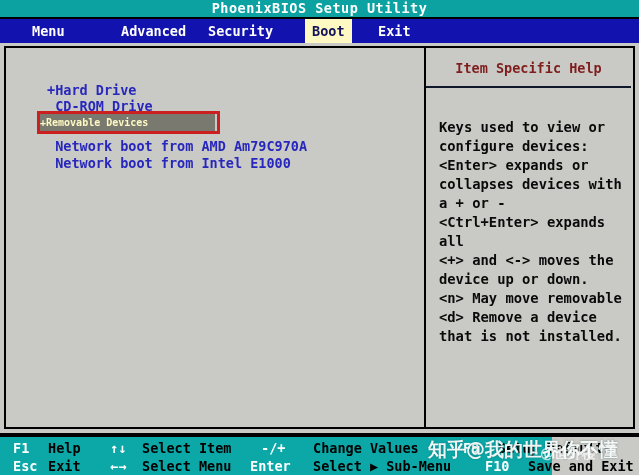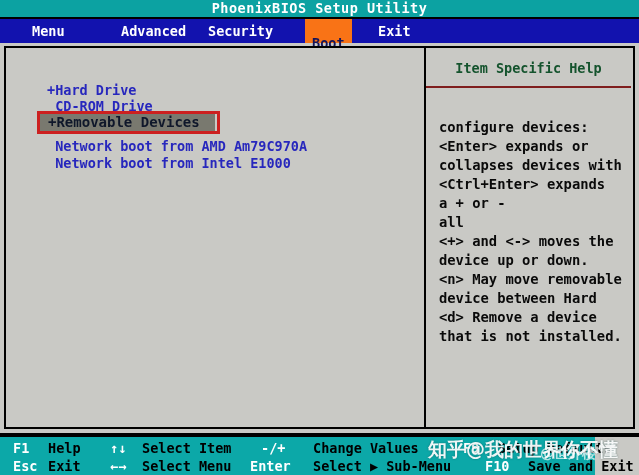--- a/index.html
+++ b/index.html
@@ -17,58 +17,58 @@
     text-align:center; letter-spacing:0.5px;
   }
   .title-sep { position:absolute; left:0; top:17px; width:639px; height:2px; background:#000; }
   
   .menubar {
     position:absolute; left:0; top:19px; width:639px; height:24px;
     background:#1212ae; color:#fff; font-size:13.5px;
   }
   .menu-item { position:absolute; top:0; height:24px; line-height:24px; white-space:pre; }
   .menu-item.active {
-    background:#f97316; color:#14145a; padding:12px 7px;
+    background:#fef9c3; color:#14145a; padding:0 7px;
   }
   
   .panel {
     position:absolute; left:4px; top:46px; width:631px; height:383px;
     border:2px solid #000; background:#c9c9c5;
   }
   .boot-item {
     position:absolute; left:41px; white-space:pre;
     color:#2727bd; font-size:13.5px; line-height:16px; height:16px;
     cursor:default;
   }
   .red-frame {
     position:absolute; left:31px; top:63px; width:183px; height:23px;
     border:3px solid #cc2020; pointer-events:none;
   }
   .selection {
     position:absolute; left:34px; top:66px; width:175px; height:17px;
-    background:#79796f; color:#0f172a; font-size:14px; line-height:17px;
-    padding-left:8px; white-space:pre;
+    background:#79796f; color:#fef9c3; font-size:10px; line-height:17px;
+    white-space:pre;
   }
   
   .help-pane {
     position:absolute; left:418px; top:0; width:207px; height:100%;
     border-left:2px solid #000;
   }
   .help-header {
     height:40px; line-height:40px; text-align:center;
-    border-bottom:2px solid #7f1d1d; color:#14532d; font-size:13.5px;
+    border-bottom:2px solid #0f172a; color:#7f1d1d; font-size:13.5px;
   }
   .help-body { padding:30px 0 0 13px; }
   .help-line {
     color:#0a0a0a; font-size:13.8px; line-height:19px; white-space:pre;
   }
   
   .bottom-sep { position:absolute; left:0; top:433px; width:639px; height:4px; background:#000; }
   .keybar {
-    position:absolute; left:0; top:437px; width:595px; height:38px;
+    position:absolute; left:0; top:437px; width:552px; height:38px;
     background:#0ca8a8; font-size:13.5px;
   }
   .kb { position:absolute; white-space:pre; line-height:16px; height:16px; }
   .kb.key { color:#fff; }
   .kb.lbl { color:#000; }
   .watermark {
     position:absolute; top:0; left:428px; width:211px; height:24px;
     color:rgba(255,255,255,0.93); font-size:19px; line-height:24px;
     white-space:nowrap; text-shadow:0 0 2px rgba(0,60,60,0.5);
     font-family:"DejaVu Sans","Liberation Sans",sans-serif; font-weight:bold;
@@ -107,30 +107,30 @@
       <div class="boot-item" style="top:50px"> CD-ROM Drive</div>
       <div class="selection">+Removable Devices</div>
       <div class="red-frame"></div>
       <div class="boot-item" style="top:90px"> Network boot from AMD Am79C970A</div>
       <div class="boot-item" style="top:107px"> Network boot from Intel E1000</div>
     </div>
 
     <div class="help-pane">
       <div class="help-header">Item Specific Help</div>
       <div class="help-body">
+        <div class="help-line">Keys used to view or</div>
         <div class="help-line">configure devices:</div>
         <div class="help-line">&lt;Enter&gt; expands or</div>
         <div class="help-line">collapses devices with</div>
+        <div class="help-line">a + or -</div>
         <div class="help-line">&lt;Ctrl+Enter&gt; expands</div>
-        <div class="help-line">a + or -</div>
         <div class="help-line">all</div>
         <div class="help-line">&lt;+&gt; and &lt;-&gt; moves the</div>
         <div class="help-line">device up or down.</div>
         <div class="help-line">&lt;n&gt; May move removable</div>
-        <div class="help-line">device between Hard</div>
         <div class="help-line">&lt;d&gt; Remove a device</div>
         <div class="help-line">that is not installed.</div>
       </div>
     </div>
   </div>
 
   <div class="bottom-sep"></div>
   <div class="keybar">
 
     <span class="kb key" style="left:13px;  top:3px">F1</span>

